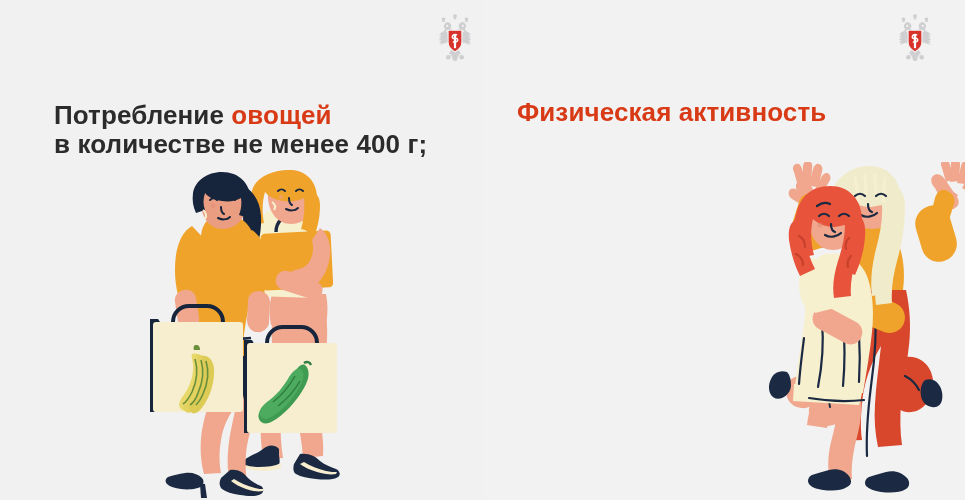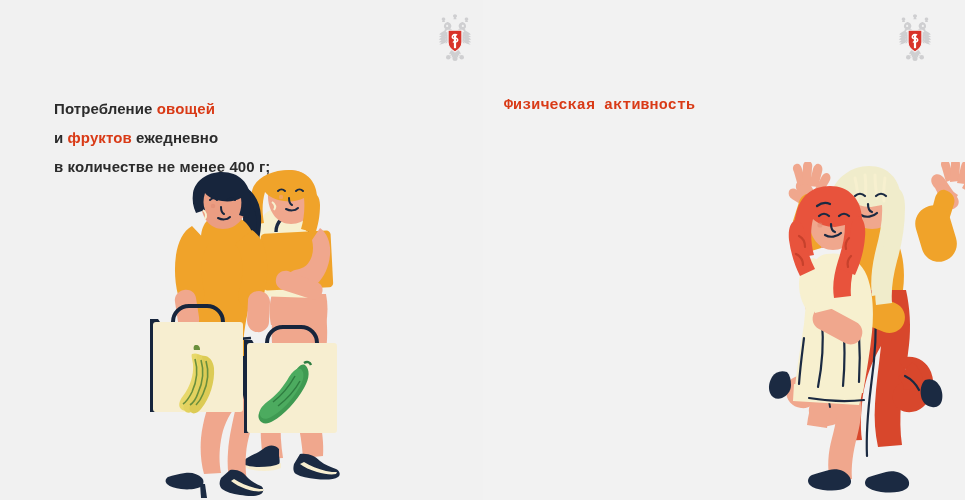--- a/index.html
+++ b/index.html
@@ -36,27 +36,27 @@
     height: 50px;
   }
   .panel.left  .emblem { left: 431px; }
   .panel.right .emblem { left: 408px; }
   .emblem svg { width: 100%; height: 100%; display: block; }
 
   
   .headline {
     position: absolute;
     color: #2b2b2b;
-    font-size: 15px;
+    font-size: 26px;
     line-height: 29px;
     letter-spacing: 0.1px;
     white-space: nowrap;
   }
   .panel.left  .headline { left: 54px; top: 84px; }
-  .panel.right .headline { left: 21px; top: 81px; font-family: Liberation Mono, monospace; }
+  .panel.right .headline { left: 34px; top: 81px; }
   .headline .line { display: block; }
   .accent { color: #d93a16; }
 
   
   .illo {
     position: absolute;
     bottom: 0;
     display: block;
   }
   .illo.shopping { left: 148px; width: 246px; height: 330px; }
@@ -98,23 +98,20 @@
           <rect x="22.9" y="21.2" width="2.2" height="14" rx="0.6"></rect>
           <path d="M26.6 21.6c-1.6-1.1-4-1-5.3.4-1.2 1.3-.9 3.1.5 3.9 1 .6 2.3.5 3.1-.2l-1-1.2c-.4.3-1 .4-1.4.1-.5-.3-.6-1-.2-1.4.6-.7 1.9-.7 2.8-.1z"></path>
           <path d="M21.4 29.2c1.6 1.1 4 1 5.3-.4 1.2-1.3.9-3.1-.5-3.9-1-.6-2.3-.5-3.1.2l1 1.2c.4-.3 1-.4 1.4-.1.5.3.6 1 .2 1.4-.6.7-1.9.7-2.8.1z"></path>
         </g>
       </svg>
     </div>
 
     <h1 class="headline">
       <span class="line">
         <span>Потребление </span><span class="accent">овощей</span>
-      </span>
-      <span class="line">
-        <span>и </span><span class="accent">фруктов</span><span> ежедневно</span>
       </span>
       <span class="line">
         <span>в количестве не менее 400 г;</span>
       </span>
     </h1>
 
     <svg class="illo shopping" viewBox="0 0 246 330" role="img" aria-label="Две женщины идут с бумажными пакетами с бананами и огурцом">
 
       <path d="M148 130c19 0 30 10 31 26 1 17-2 33-5 48-3 16-4 30-2 44 2 13 4 26 3 38l-20 2c-1-14-3-27-6-40-3-14-5-27-4-41-7 13-11 26-12 41-1 14 0 27 2 40l-20 1c-2-14-3-28-2-43 1-19 5-36 11-52 4-11 6-22 6-33 0-12 1-22 18-31z" fill="#f0a78d"></path>
 

